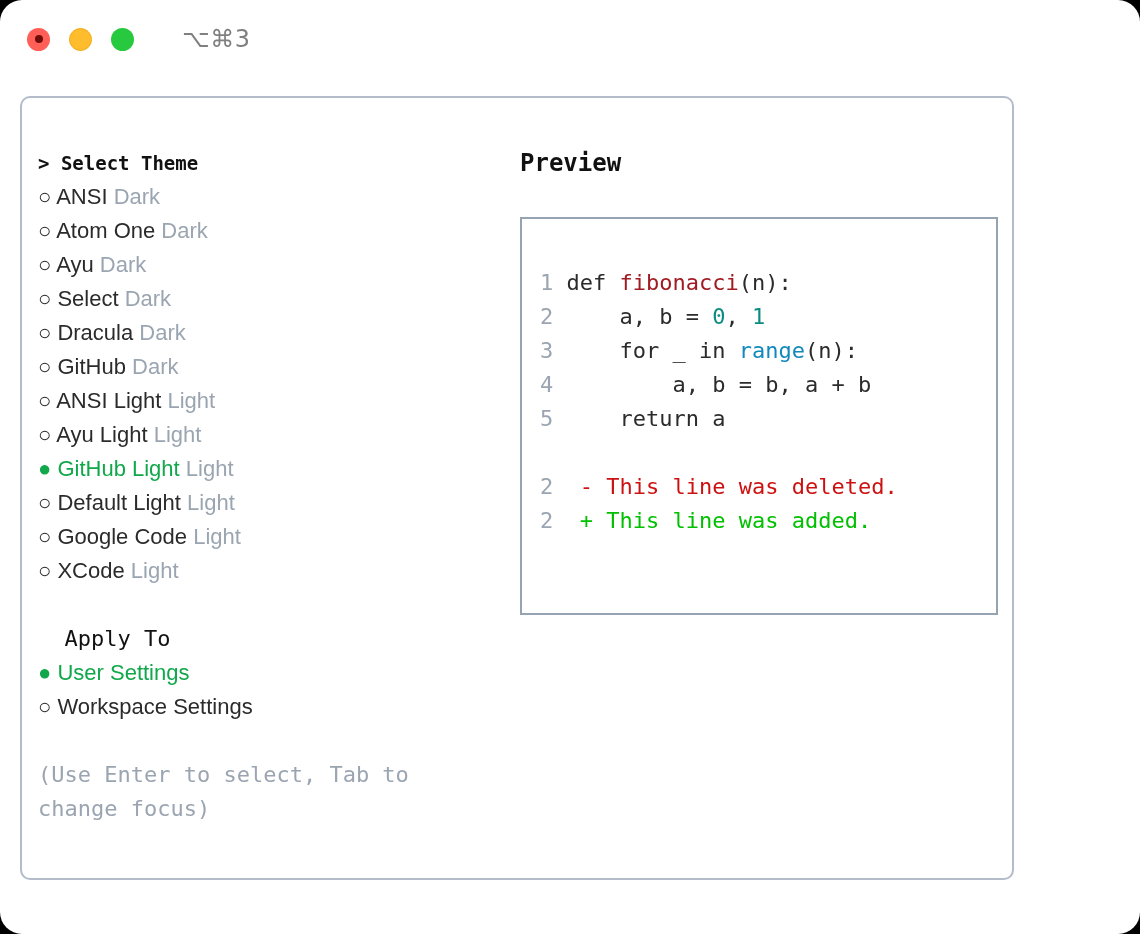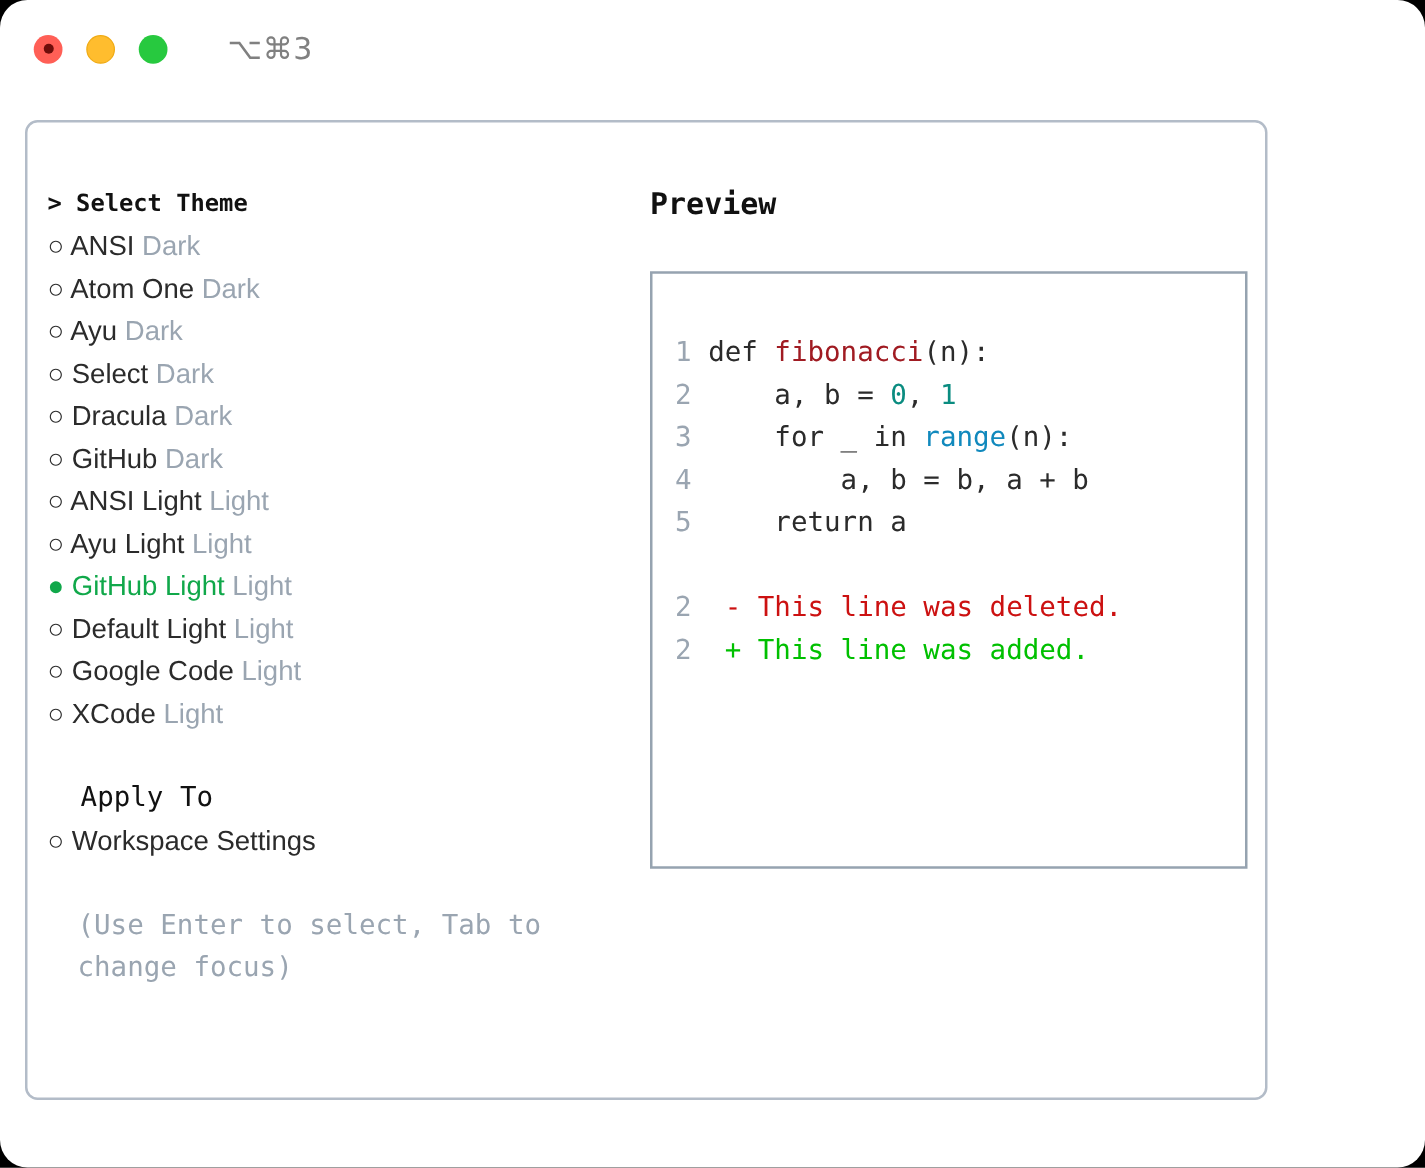--- a/index.html
+++ b/index.html
@@ -110,37 +110,36 @@
     white-space: pre;
   }
 
   .hint {
     font-family: "DejaVu Sans Mono", monospace;
     font-size: 22px;
     line-height: 34px;
     color: #9aa5b1;
     width: 410px;
     margin-top: 34px;
-    margin-left: 24px;
   }
 
   
   .preview-title {
     font-family: "DejaVu Sans Mono", monospace;
     font-size: 24px;
     font-weight: bold;
     color: #111111;
     line-height: 34px;
     white-space: pre;
   }
 
   .code-box {
     margin-top: 37px;
     width: 478px;
-    height: 478px;
+    height: 398px;
     border: 2px solid #96a3b0;
     background: #ffffff;
     padding: 47px 0 0 18px;
   }
 
   .code-line {
     font-family: "DejaVu Sans Mono", monospace;
     font-size: 22px;
     line-height: 34px;
     color: #2b2b2b;
@@ -191,20 +190,21 @@
             <div class="row selected"><span class="bullet">●</span><span class="label"> GitHub Light</span><span class="tag"> Light</span></div>
             <div class="row"><span class="bullet">○</span><span class="label"> Default Light</span><span class="tag"> Light</span></div>
             <div class="row"><span class="bullet">○</span><span class="label"> Google Code</span><span class="tag"> Light</span></div>
             <div class="row"><span class="bullet">○</span><span class="label"> XCode</span><span class="tag"> Light</span></div>
           </div>
 
         <div class="gap-block"></div>
 
         <div class="section-title">  Apply To</div>
         <div id="apply-list">
+            <div class="row selected"><span class="bullet">●</span><span class="label"> User Settings</span></div>
             <div class="row"><span class="bullet">○</span><span class="label"> Workspace Settings</span></div>
           </div>
 
         <div class="hint">(Use Enter to select, Tab to change focus)</div>
       </div>
 
       <div class="col-right">
         <div class="preview-title">Preview</div>
 
         <div class="code-box">

